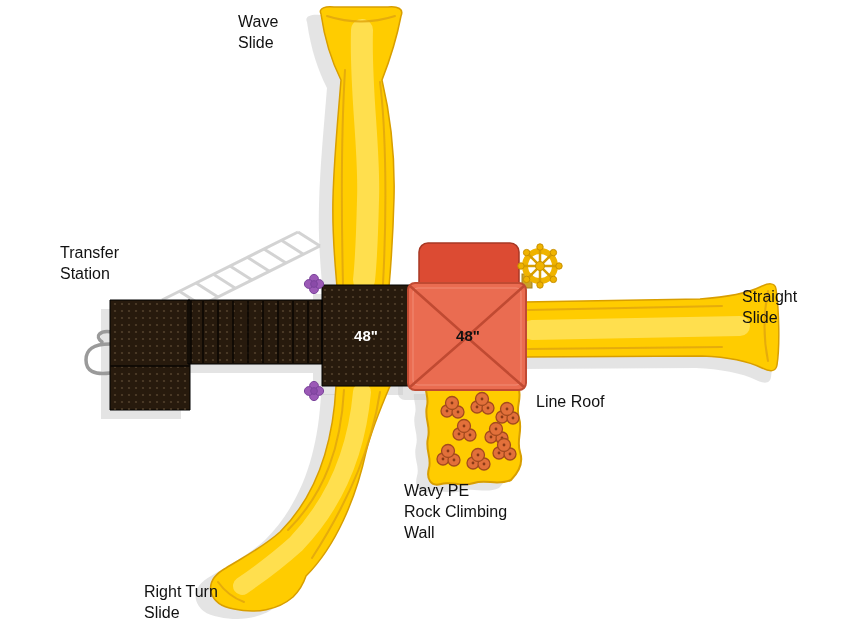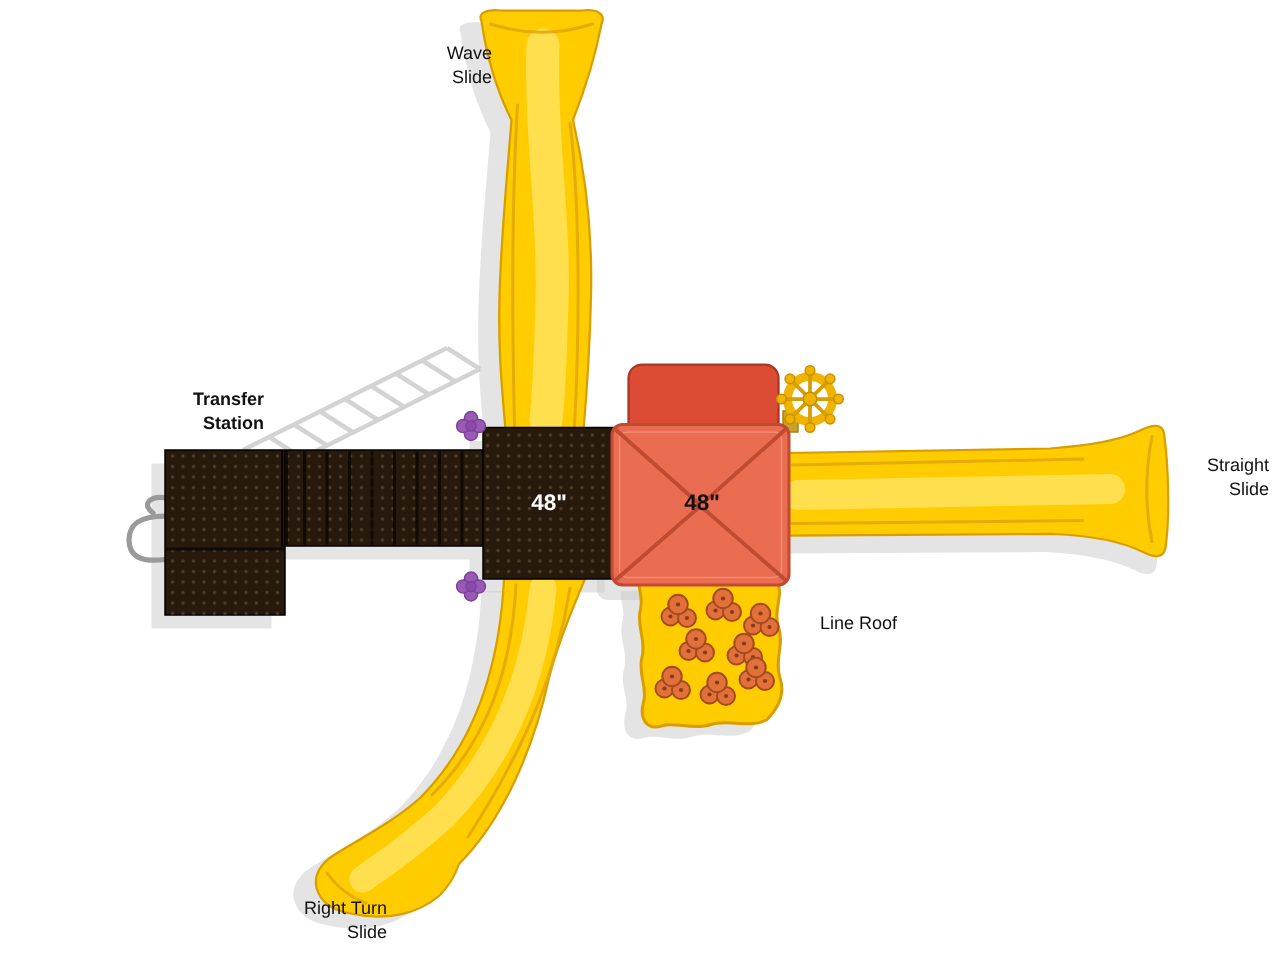--- a/index.html
+++ b/index.html
@@ -6,30 +6,30 @@
     --slide-yellow:#FFCC00; --slide-edge:#D89E00; --slide-highlight:#FFDF52;
     --deck-brown:#271A0D; --roof-orange:#EA6C51; --roof-line:#C04A32;
     --panel-red:#DC4B33; --rock-orange:#E2703A; --connector-purple:#9B59B6;
     --wheel-yellow:#EFB300; --shadow-gray:#C9C9C9;
   }
   html,body{margin:0;padding:0;background:#fff;}
   .stage{position:relative;width:850px;height:638px;background:#fff;overflow:hidden;
          font-family:"Liberation Sans",sans-serif;}
   .stage svg{position:absolute;left:0;top:0;}
 
-  .lbl{position:absolute;font-size:12px;line-height:1.3;color:#111;text-align:right;
-       white-space:pre-line;margin-top:16px;}
+  .lbl{position:absolute;font-size:16px;line-height:1.3;color:#111;text-align:left;
+       white-space:pre-line;}
   .size{position:absolute;font-size:15px;font-weight:700;text-align:center;}
 
   #lbl-wave{left:238px;top:12px;width:90px;}
   #lbl-panels{left:418px;top:116px;width:134px;}
-  #lbl-transfer{left:60px;top:243px;width:116px;font-weight:bold;}
+  #lbl-transfer{left:60px;top:243px;width:116px;}
   #lbl-wheel{left:541px;top:243px;width:92px;}
-  #lbl-straight{left:758px;top:287px;width:88px;}
-  #lbl-lineroof{left:514px;top:392px;width:84px;}
+  #lbl-straight{left:742px;top:287px;width:88px;}
+  #lbl-lineroof{left:536px;top:392px;width:84px;}
   #lbl-wall{left:404px;top:481px;width:138px;}
   #lbl-rightturn{left:144px;top:582px;width:114px;}
   #size-left{left:340px;top:327px;width:52px;color:#fff;}
   #size-roof{left:442px;top:327px;width:52px;color:#111;}
 
   
   .shfill{fill:var(--shadow-gray,#C9C9C9);opacity:.5;stroke:none;}
   .shline{stroke:var(--shadow-gray,#C9C9C9);stroke-width:3;opacity:.8;fill:none;}
   .slide{fill:var(--slide-yellow,#FFCC00);stroke:var(--slide-edge,#D89E00);stroke-width:1.5;}
   .hl{stroke:var(--slide-highlight,#FFDF52);fill:none;stroke-linecap:round;opacity:.95;}
@@ -196,18 +196,21 @@
     </g>
   </svg>
 
   <div class="lbl" id="lbl-wave">Wave
 Slide</div>
   <div class="lbl" id="lbl-transfer">Transfer
 Station</div>
   <div class="lbl" id="lbl-straight">Straight
 Slide</div>
   <div class="lbl" id="lbl-lineroof">Line Roof</div>
+  <div class="lbl" id="lbl-wall">Wavy PE
+Rock Climbing
+Wall</div>
   <div class="lbl" id="lbl-rightturn">Right Turn
 Slide</div>
 
   <div class="size" id="size-left">48"</div>
   <div class="size" id="size-roof">48"</div>
 </div>
 
 </body></html>

